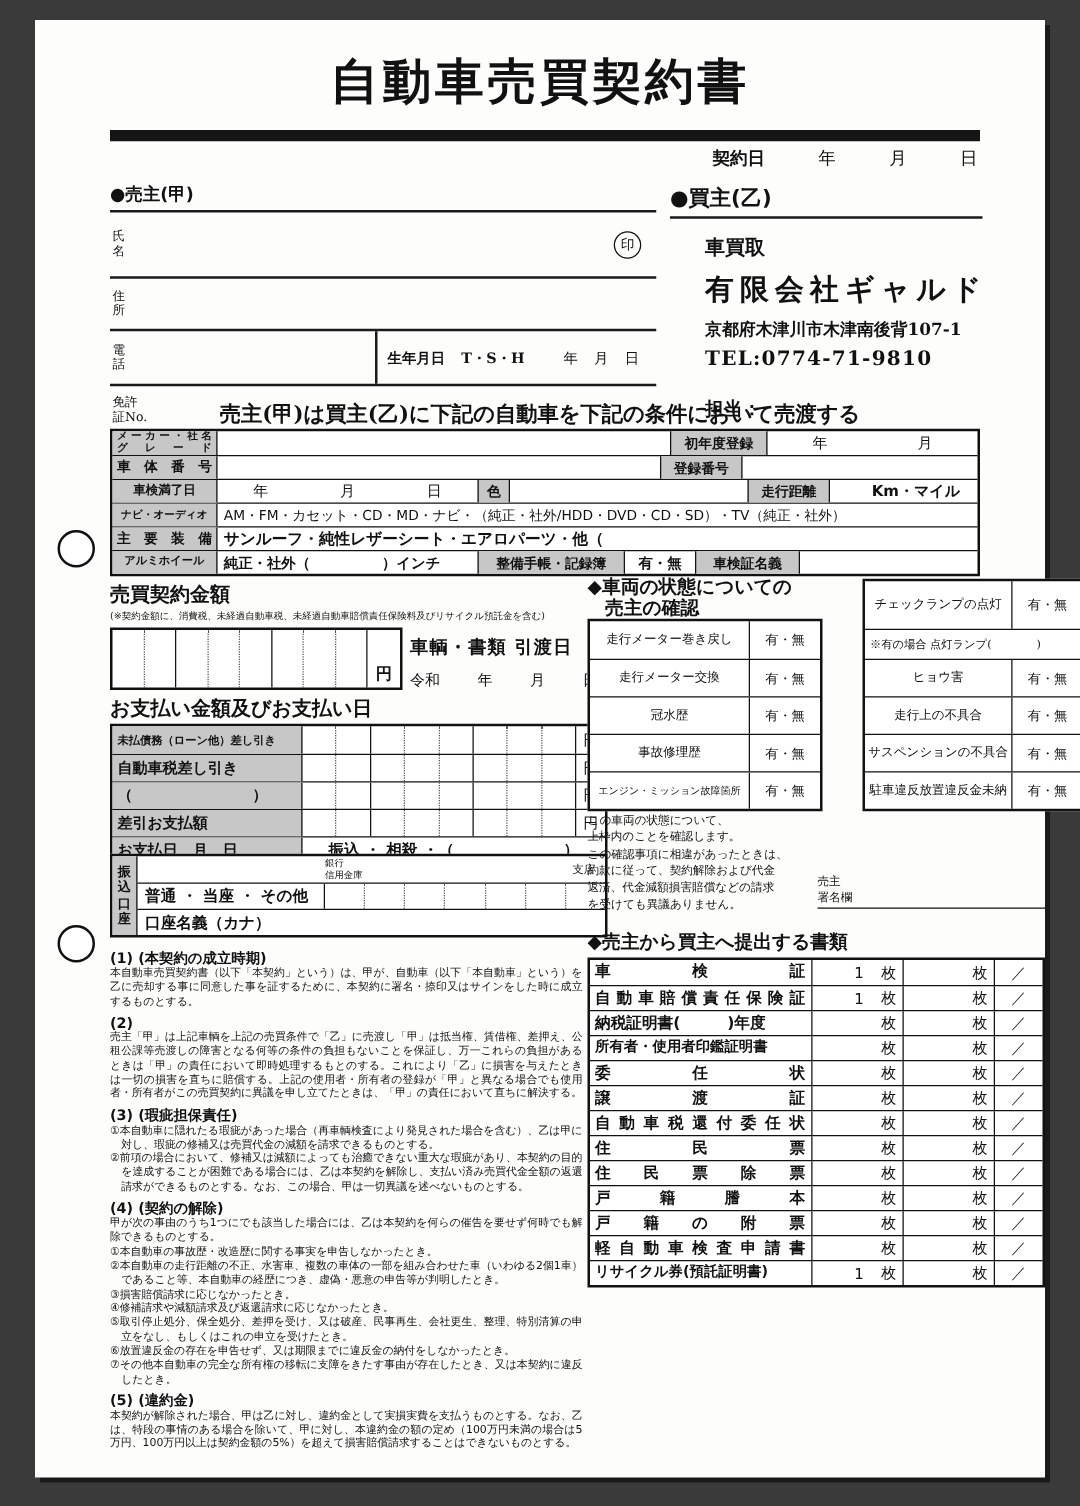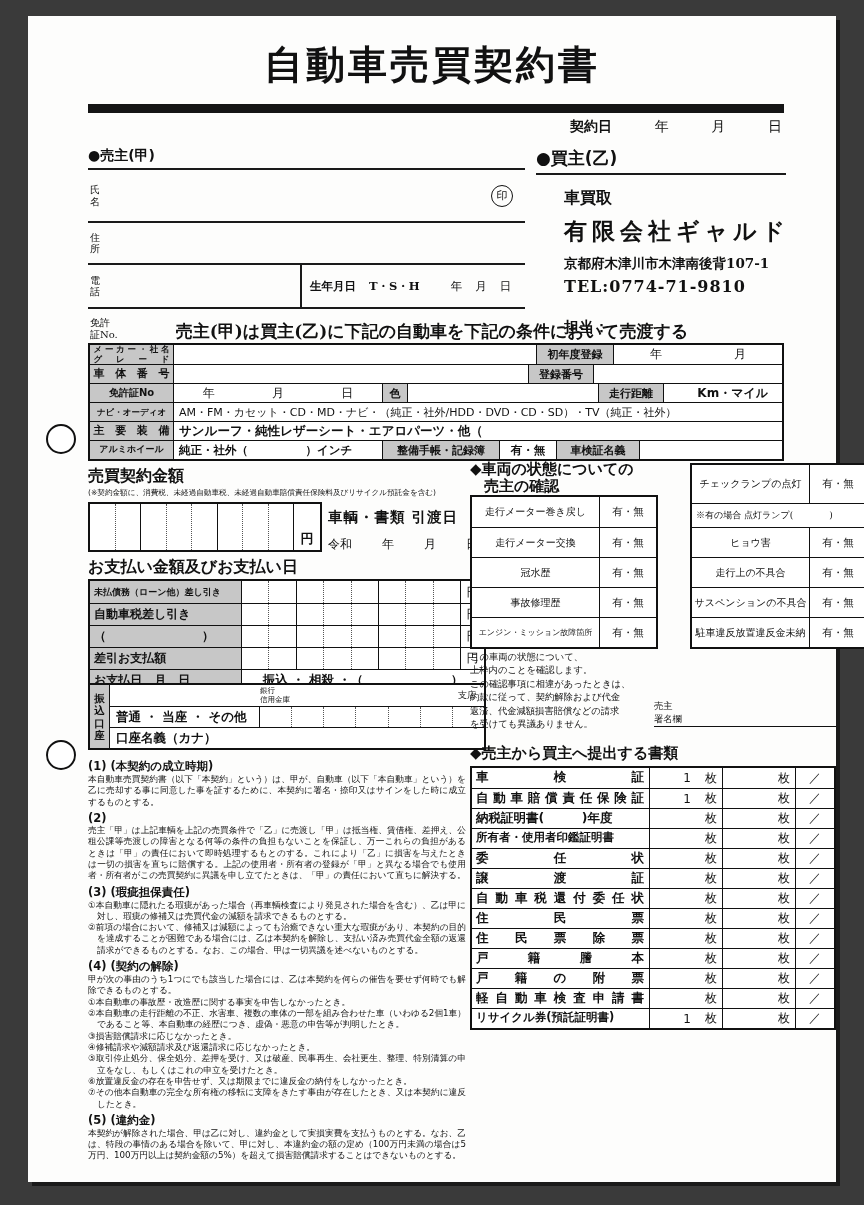--- a/index.html
+++ b/index.html
@@ -216,21 +216,21 @@
     </div>
     <div class="vrow">
       <div class="vc vlab">
           <span class="just">車体番号</span>
         </div>
       <div class="vc" style="width:354px"></div>
       <div class="vc ghead" style="width:66px">登録番号</div>
       <div class="vc fill"></div>
     </div>
     <div class="vrow">
-      <div class="vc vlab" style="font-size:10px">免許証No</div>
+      <div class="vc vlab" style="font-size:10px">車検満了日</div>
       <div class="vc ymd" style="width:208px">
         <span>年</span>
           <span>月</span>
           <span>日</span>
       </div>
       <div class="vc ghead" style="width:26px">色</div>
       <div class="vc fill"></div>
       <div class="vc ghead" style="width:66px">走行距離</div>
       <div class="vc" style="width:118px; justify-content:flex-end; padding-right:14px; font-weight:bold;">Km・マイル</div>
     </div>

